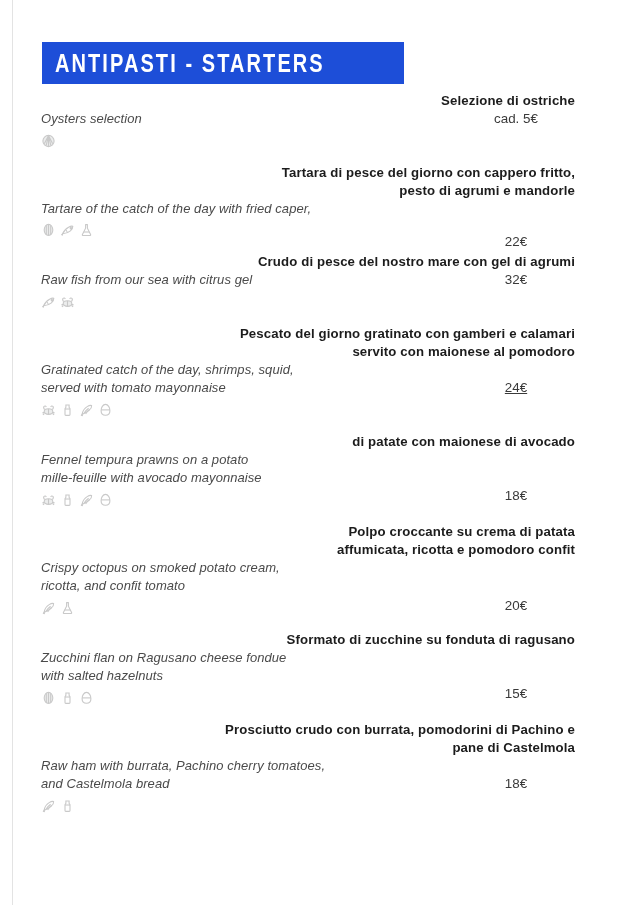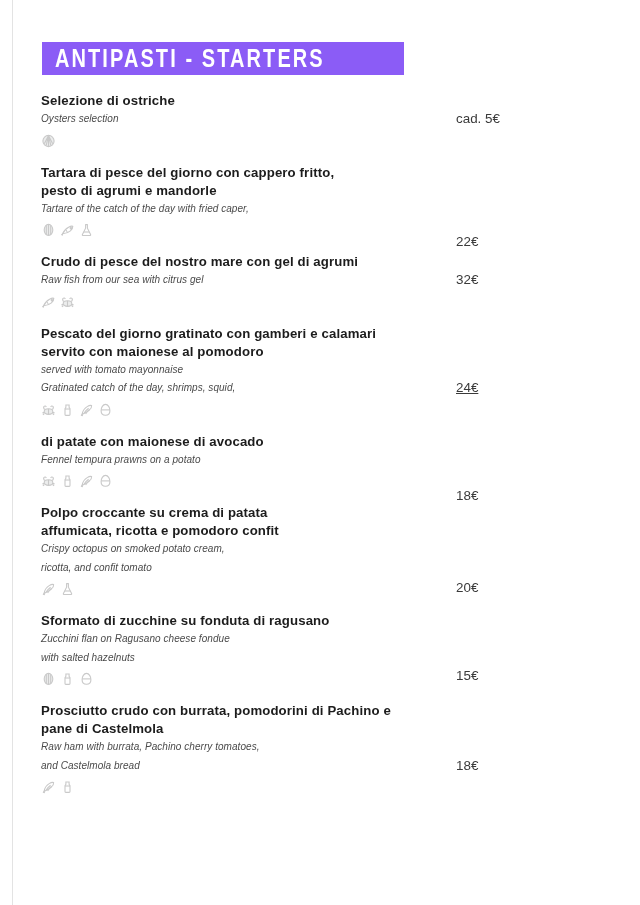--- a/index.html
+++ b/index.html
@@ -31,25 +31,25 @@
     width: 1px;
     height: 905px;
     background: #e3e3e3;
   }
 
   
   .section-banner {
     position: absolute;
     left: 42px;
     top: 42px;
-    height: 33px;
+    height: 42px;
     padding: 0 12px 0 13px;
     display: flex;
     align-items: center;
-    background: #8b5cf6;
+    background: #1d4ed8;
   }
   .section-banner-label {
     color: #ffffff;
     font-family: "Liberation Sans Narrow", "Liberation Sans", sans-serif;
     font-weight: 700;
     font-size: 25px;
     line-height: 25px;
     letter-spacing: 2.6px;
     transform: scaleX(0.80);
     transform-origin: left center;
@@ -74,41 +74,42 @@
     color: #1c1c1c;
     font-weight: 700;
     font-size: 13.2px;
     line-height: 18px;
     letter-spacing: 0.01em;
     margin: 0;
   }
   .item-title-line {
     display: block;
     white-space: nowrap;
+    text-align: right;
   }
 
   .item-desc {
     color: #4a4a4a;
     font-style: italic;
-    font-size: 10px;
+    font-size: 13px;
     line-height: 18.5px;
     margin: 0;
     letter-spacing: 0.005em;
   }
   .item-desc-line {
     display: block;
     white-space: nowrap;
   }
 
   
   .item-price {
     position: absolute;
     right: 64px;
     width: 120px;
-    text-align: left;
+    text-align: center;
     color: #3a3a3a;
     font-size: 13.4px;
     line-height: 18.5px;
     white-space: nowrap;
   }
 
   
   .allergens {
     display: flex;
     align-items: center;
@@ -226,22 +227,22 @@
             </svg>
           </span>
         </div>
       </div>
       <div class="menu-item">
         <div class="item-title">
           <span class="item-title-line">Pescato del giorno gratinato con gamberi e calamari</span>
           <span class="item-title-line">servito con maionese al pomodoro</span>
         </div>
         <div class="item-desc">
+          <span class="item-desc-line">Gratinated catch of the day, shrimps, squid,</span>
           <span class="item-desc-line">served with tomato mayonnaise</span>
-          <span class="item-desc-line">Gratinated catch of the day, shrimps, squid,</span>
         </div>
         <div class="item-price" style="top: 54.5px; text-decoration: underline;">24€</div>
         <div class="allergens">
           <span class="allergen-icon filled">
             <svg viewBox="0 0 15 17">
               <ellipse class="body" cx="7.5" cy="10.6" rx="4.3" ry="2.8"></ellipse>
               <path d="M3.6 8.6 C2.6 7.3 2.3 6.1 3.1 5.3 C3.9 4.6 4.9 5.0 5.3 6.0"></path>
               <path d="M11.4 8.6 C12.4 7.3 12.7 6.1 11.9 5.3 C11.1 4.6 10.1 5.0 9.7 6.0"></path>
               <path d="M3.2 11.2 L1.4 12.1 M3.4 12.5 L1.9 13.7 M11.8 11.2 L13.6 12.1 M11.6 12.5 L13.1 13.7"></path>
               <path d="M7.5 8.0 L7.5 13.3"></path>
@@ -267,20 +268,21 @@
             </svg>
           </span>
         </div>
       </div>
       <div class="menu-item">
         <div class="item-title">
           <span class="item-title-line">di patate con maionese di avocado</span>
         </div>
         <div class="item-desc">
           <span class="item-desc-line">Fennel tempura prawns on a potato</span>
+          <span class="item-desc-line">mille-feuille with avocado mayonnaise</span>
         </div>
         <div class="item-price" style="top: 54.5px;">18€</div>
         <div class="allergens">
           <span class="allergen-icon filled">
             <svg viewBox="0 0 15 17">
               <ellipse class="body" cx="7.5" cy="10.6" rx="4.3" ry="2.8"></ellipse>
               <path d="M3.6 8.6 C2.6 7.3 2.3 6.1 3.1 5.3 C3.9 4.6 4.9 5.0 5.3 6.0"></path>
               <path d="M11.4 8.6 C12.4 7.3 12.7 6.1 11.9 5.3 C11.1 4.6 10.1 5.0 9.7 6.0"></path>
               <path d="M3.2 11.2 L1.4 12.1 M3.4 12.5 L1.9 13.7 M11.8 11.2 L13.6 12.1 M11.6 12.5 L13.1 13.7"></path>
               <path d="M7.5 8.0 L7.5 13.3"></path>

